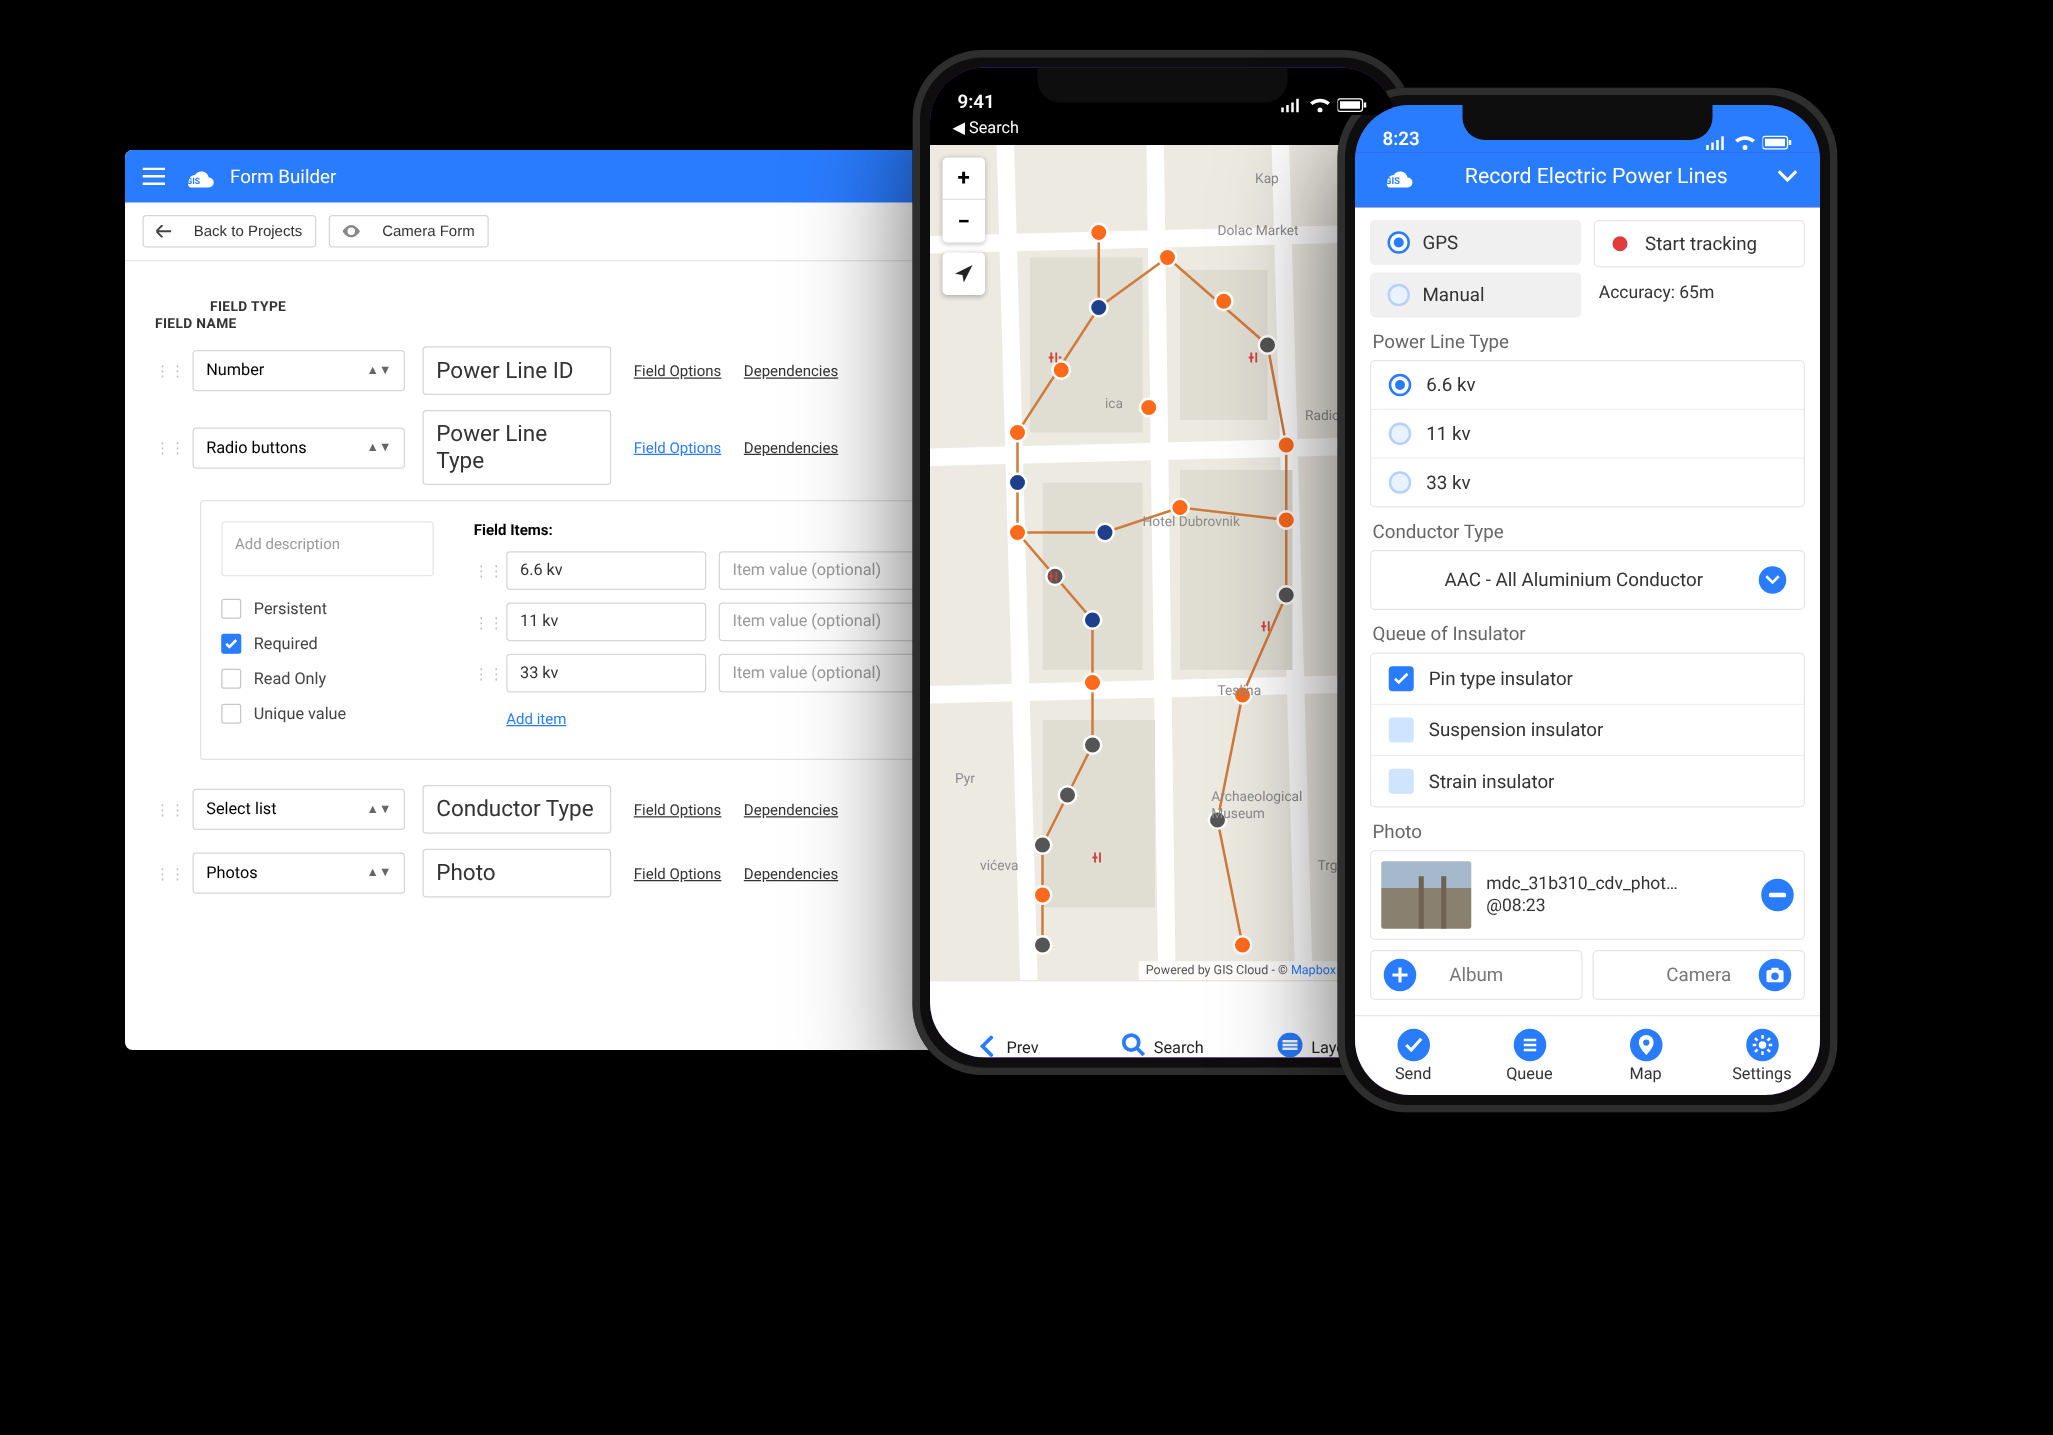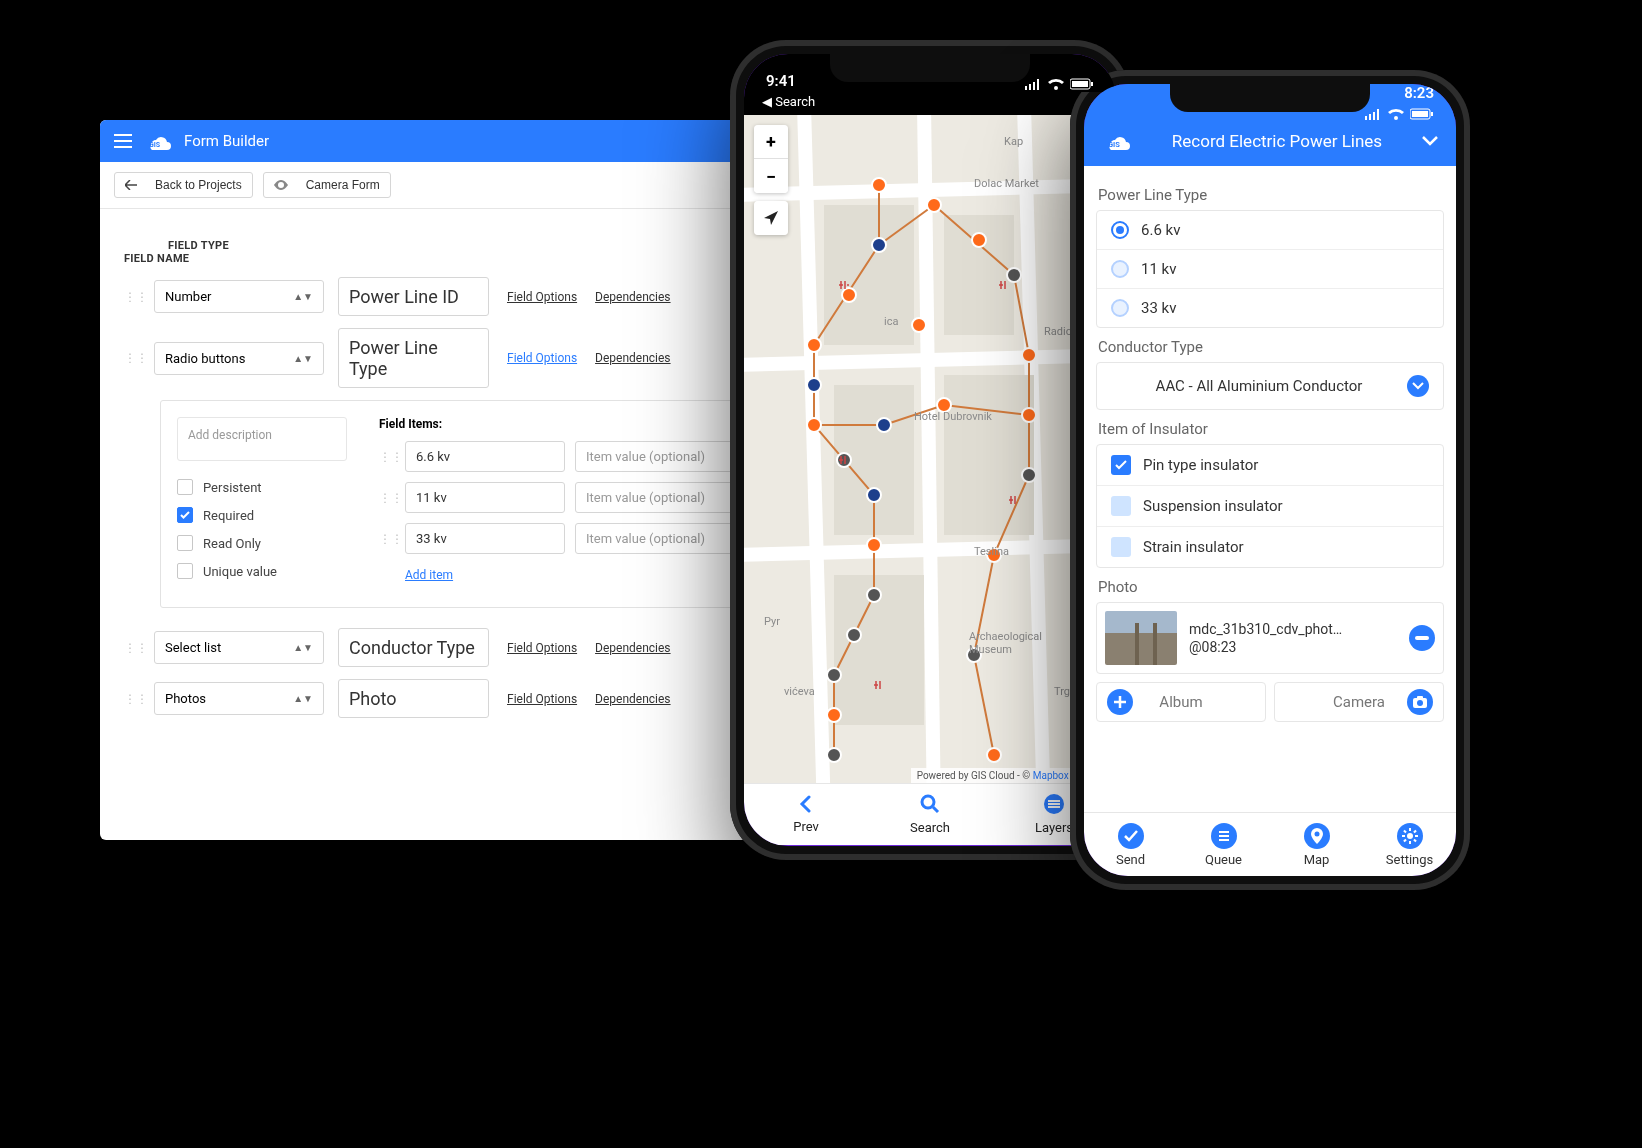--- a/index.html
+++ b/index.html
@@ -223,28 +223,28 @@
     font-size: 10px; color: #555;
     background: rgba(255,255,255,.85);
     padding: 2px 6px;
   }
   .map-attrib a { color: #2a7cff; }
   .map-tabbar {
     height: 62px; background: #fff;
     display: flex; border-top: 1px solid #e6e6e6;
   }
   .map-tab {
-    flex: 1; display: flex; flex-direction: column; align-items: center; justify-content: center; gap: 6px;
+    flex: 1; display: flex; flex-direction: row; align-items: flex-end; justify-content: center; gap: 6px;
     font-size: 13px; color: #222;
   }
   .map-tab .ic { color: #2a7cff; }
 
   
   .phone.form { left: 1070px; top: 70px; }
-  .phone.form .status-bar { background: #2a7cff; color: #fff; flex-direction: column; }
+  .phone.form .status-bar { background: #2a7cff; color: #fff; }
   .form-header {
     background: #2a7cff; color: #fff;
     display: flex; align-items: center; justify-content: space-between;
     padding: 8px 18px 14px;
     font-size: 17px;
   }
   .form-body {
     height: 646px; overflow: hidden;
     padding: 10px 12px 6px;
     background: #fff;
@@ -633,20 +633,39 @@
         </span>
         <span>Record Electric Power Lines</span>
         <span>
             <svg width="16" height="10" viewBox="0 0 16 10">
               <path d="M1 1l7 7 7-7" stroke="#fff" stroke-width="2.5" fill="none"></path>
             </svg>
           </span>
       </div>
 
       <div class="form-body">
+        <div class="seg-row">
+          <div class="seg-col">
+            <div class="pill">
+                <span class="radio-o on"></span>
+                <span>GPS</span>
+              </div>
+            <div class="pill">
+                <span class="radio-o"></span>
+                <span>Manual</span>
+              </div>
+          </div>
+          <div class="seg-col">
+            <div class="pill white">
+                <span class="red-dot"></span>
+                <span>Start tracking</span>
+              </div>
+            <div class="accuracy">Accuracy: 65m</div>
+          </div>
+        </div>
 
         <div class="sec-label">Power Line Type</div>
         <div class="opt-list">
           <div class="opt">
               <span class="radio-o on"></span>
               <span>6.6 kv</span>
             </div>
           <div class="opt">
               <span class="radio-o"></span>
               <span>11 kv</span>
@@ -660,21 +679,21 @@
         <div class="sec-label">Conductor Type</div>
         <div class="dd-row">
           <span style="flex:1;text-align:center">AAC - All Aluminium Conductor</span>
           <span class="dd-caret">
               <svg width="12" height="8" viewBox="0 0 12 8">
                 <path d="M1 1l5 5 5-5" stroke="#fff" stroke-width="2" fill="none"></path>
               </svg>
             </span>
         </div>
 
-        <div class="sec-label">Item of Insulator</div>
+        <div class="sec-label">Queue of Insulator</div>
         <div class="opt-list">
           <div class="opt">
               <span class="chk on">
                 <svg width="12" height="10" viewBox="0 0 12 10">
                   <path d="M1 5l3 3 7-7" stroke="#fff" stroke-width="2" fill="none"></path>
                 </svg>
               </span>
               <span>Pin type insulator</span>
             </div>
           <div class="opt">

